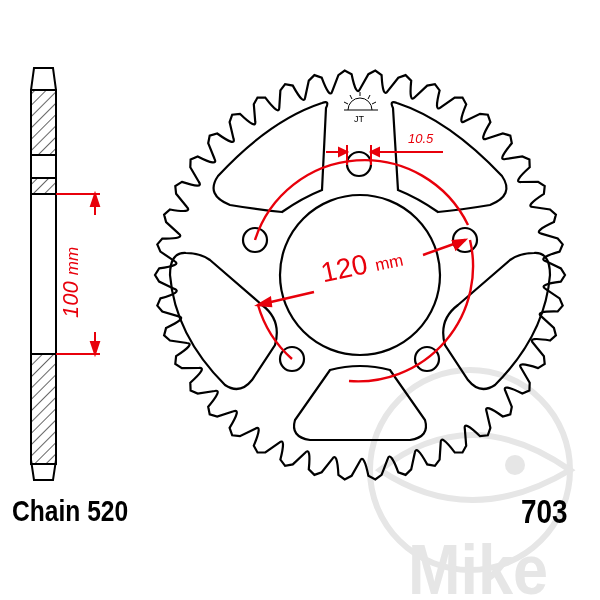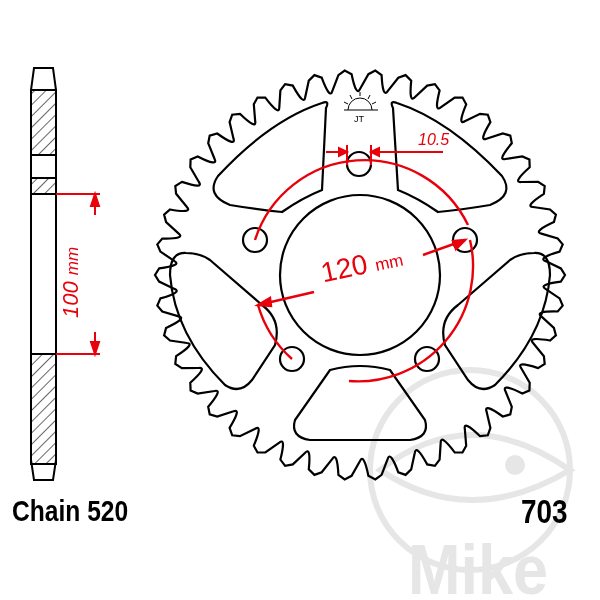--- a/index.html
+++ b/index.html
@@ -5,21 +5,21 @@
   html, body { margin:0; padding:0; background:#ffffff; }
   body { width:600px; height:600px; position:relative; overflow:hidden; font-family:"Liberation Sans", sans-serif; }
   svg { position:absolute; left:0; top:0; }
   .label { position:absolute; font-weight:bold; color:#000; font-family:"Liberation Sans", sans-serif; transform:scaleX(0.82); transform-origin:left top; }
   #chain-label { left:12px; top:494px; font-size:30px; }
   #part-number { left:521px; top:492px; font-size:34px; }
   .dim { position:absolute; color:#e8000b; font-family:"Liberation Sans", sans-serif; font-style:italic; }
   #dim-100 { left:58px; top:318px; font-size:22px; transform:rotate(-90deg); transform-origin:left top; white-space:nowrap; }
   #dim-120 { left:318px; top:258px; font-size:28px; transform:rotate(-12deg); transform-origin:left top; white-space:nowrap; font-style:normal; }
   #dim-120 .mm { font-size:17px; }
-  #dim-105 { left:418px; top:131px; font-size:16px; white-space:nowrap; }
+  #dim-105 { left:408px; top:131px; font-size:13px; white-space:nowrap; }
   #dim-100 .mm { font-size:17px; }
   #watermark { position:absolute; left:408px; top:530px; font-size:70px; font-weight:bold; color:#e6e6e6; font-family:"Liberation Sans", sans-serif; transform:scaleX(0.9); transform-origin:left top; }
 </style>
 </head>
 <body>
 
 <svg width="600" height="600" viewBox="0 0 600 600">
   <defs>
     <pattern id="hatch" width="8" height="8" patternUnits="userSpaceOnUse" patternTransform="rotate(45)">
       <line x1="0" y1="0" x2="0" y2="8" stroke="#000" stroke-width="1.2"></line>

